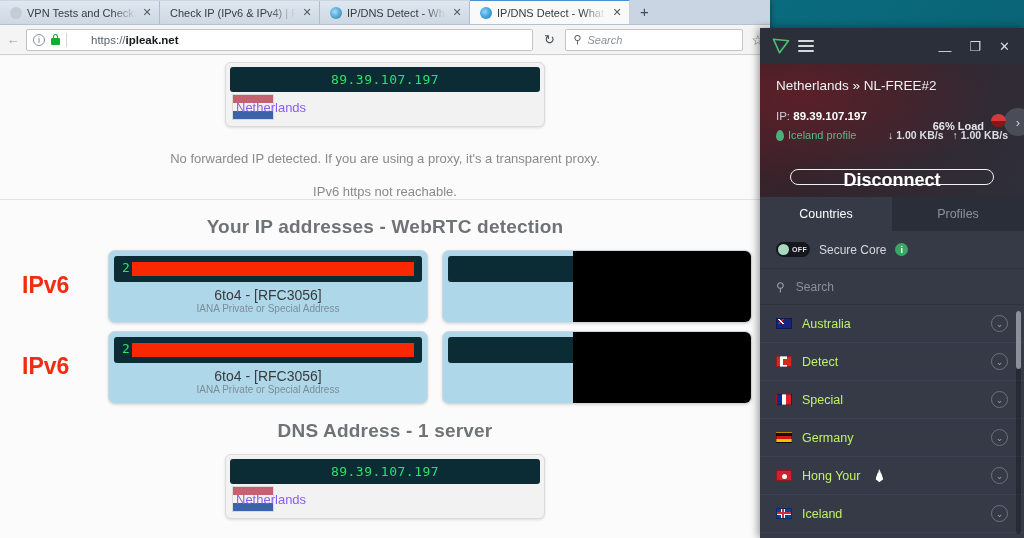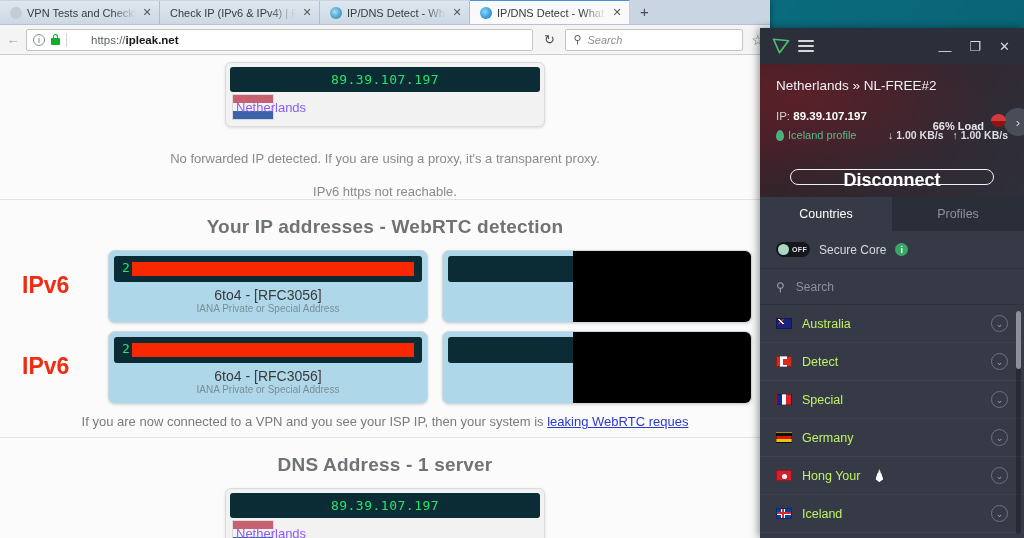--- a/index.html
+++ b/index.html
@@ -409,21 +409,20 @@
         <div class="rtc-sub2">IANA Private or Special Address</div>
       </div>
       <div class="rtc-box wide">
         <div class="rtc-ip"></div>
         <div class="rtc-sub1">&nbsp;</div>
         <div class="rtc-sub2">&nbsp;</div>
         <div class="black-block" style="left:130px;top:0;width:185px;height:72px;"></div>
       </div>
     </div>
 
-    <div class="rtc-note sect-line"><span>If you are now connected to a VPN and you see your ISP IP, then your system is </span><a href="#">leaking WebRTC reques</a></div>
 
     <h2 class="sect">DNS Address - 1 server</h2>
 
     <div class="ipcard">
       <div class="ipval">89.39.107.197</div>
       <div class="iprow">
         <div class="flag-nl"></div>
         <div class="country">Netherlands</div>
       </div>
     </div>

